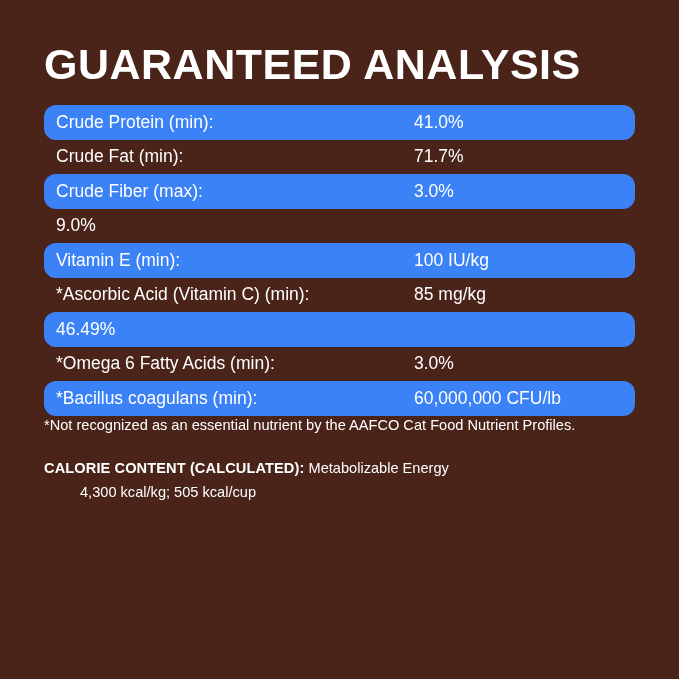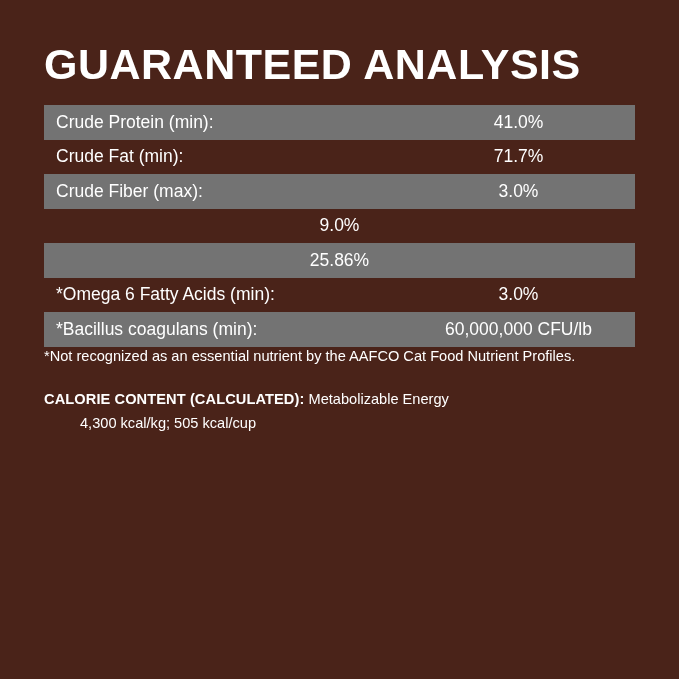--- a/index.html
+++ b/index.html
@@ -40,37 +40,37 @@
 
   .row {
     display: flex;
     align-items: center;
     height: 34.5px;
     padding: 0 12px;
     font-size: 17.5px;
   }
 
   .row.odd {
-    background: #737373;
+    background: #3b82f6;
+    border-radius: 12px;
   }
 
   .row.even {
     background: transparent;
   }
 
   .cell-name {
     width: 358px;
     flex: 0 0 358px;
     white-space: nowrap;
   }
 
   .cell-value {
     flex: 1 1 auto;
     white-space: nowrap;
-    text-align: center;
   }
 
   .footnote {
     font-size: 14.6px;
     line-height: 1.35;
   }
 
   .calorie {
     margin-top: 23px;
     font-size: 14.6px;
@@ -109,24 +109,32 @@
 
     <div class="row odd">
       <span class="cell-name">Crude Fiber (max):</span>
       <span class="cell-value">3.0%</span>
     </div>
 
     <div class="row even">
       <span class="cell-value">9.0%</span>
     </div>
 
+    <div class="row odd">
+      <span class="cell-name">Vitamin E (min):</span>
+      <span class="cell-value">100 IU/kg</span>
+    </div>
 
+    <div class="row even">
+      <span class="cell-name">*Ascorbic Acid (Vitamin C) (min):</span>
+      <span class="cell-value">85 mg/kg</span>
+    </div>
 
     <div class="row odd">
-      <span class="cell-value">25.86%</span>
+      <span class="cell-value">46.49%</span>
     </div>
 
     <div class="row even">
       <span class="cell-name">*Omega 6 Fatty Acids (min):</span>
       <span class="cell-value">3.0%</span>
     </div>
 
     <div class="row odd">
       <span class="cell-name">*Bacillus coagulans (min):</span>
       <span class="cell-value">60,000,000 CFU/lb</span>

